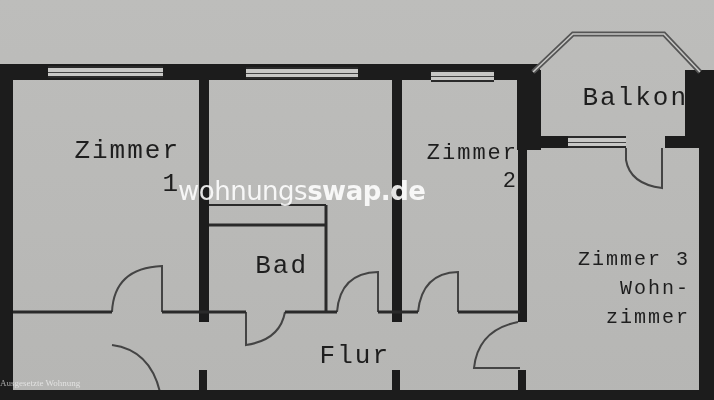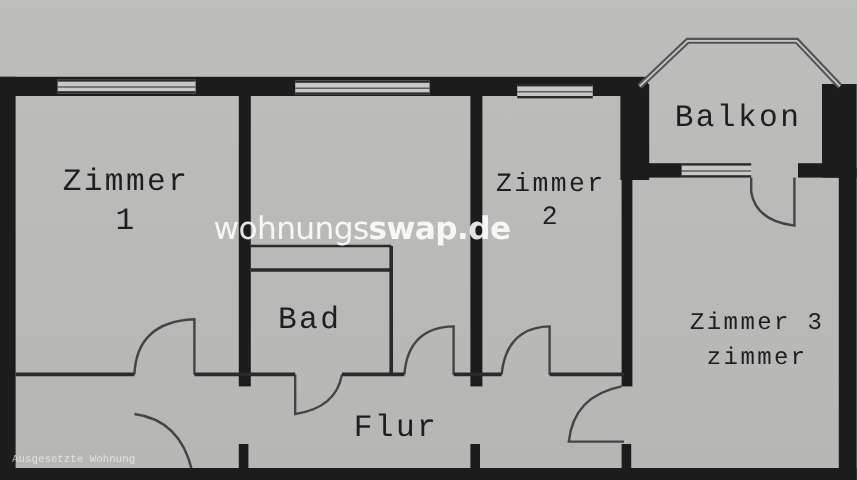--- a/index.html
+++ b/index.html
@@ -1,25 +1,25 @@
 <!DOCTYPE html>
 <html><head>
 <meta charset="utf-8">
 <style>
   html,body{margin:0;padding:0;}
   body{width:714px;height:400px;overflow:hidden;background:#b9b9b7;font-family:"Liberation Mono","DejaVu Sans Mono",monospace;}
   .plan{position:relative;width:714px;height:400px;background:linear-gradient(180deg,#bdbdbb 0%,#b6b6b4 100%);overflow:hidden;}
   .wall{position:absolute;background:#1c1c1c;}
   .win{position:absolute;background:#c8c8c6;border-top:2px solid #2a2a2a;border-bottom:2px solid #2a2a2a;box-sizing:border-box;}
   .win::after{content:"";position:absolute;left:0;right:0;top:50%;height:1px;background:#444;}
-  .label{position:absolute;color:#1e1e1e;font-size:26px;letter-spacing:2px;text-align:center;line-height:1.25;}
+  .label{position:absolute;color:#1e1e1e;font-size:26px;letter-spacing:2px;text-align:right;line-height:1.25;}
   .label.sm{font-size:20px;}
   .watermark{position:absolute;left:178px;top:176px;font-family:"DejaVu Sans","Liberation Sans",sans-serif;font-size:26px;color:rgba(255,255,255,0.88);letter-spacing:-0.5px;}
   .watermark b{font-weight:bold;}
-  .caption{position:absolute;left:10px;top:378px;font-family:Liberation Mono, monospace;font-size:9px;color:rgba(255,255,255,0.6);}
+  .caption{position:absolute;left:0;top:378px;font-family:Liberation Serif, serif;font-size:9px;color:rgba(255,255,255,0.6);}
 </style>
 </head>
 <body>
 
 <div class="plan">
 
   <div class="wall" style="left:0;top:64px;width:540px;height:16px;"></div>
   <div class="wall" style="left:685px;top:70px;width:29px;height:78px;"></div>
 
   <div class="win" style="left:48px;top:66px;width:115px;height:12px;"></div>
@@ -77,21 +77,22 @@
   </div>
   <div class="label" style="left:542px;top:82px;width:146px;">
     <div>Balkon</div>
   </div>
   <div class="label" style="left:208px;top:250px;width:100px;">
     <div>Bad</div>
   </div>
   <div class="label" style="left:270px;top:340px;width:120px;">
     <div>Flur</div>
   </div>
-  <div class="label sm" style="left:556px;top:245px;width:150px;line-height:1.45;margin-top:10px;">
+  <div class="label sm" style="left:540px;top:245px;width:150px;line-height:1.45;">
     <div>Zimmer 3</div>
+    <div>Wohn-</div>
     <div>zimmer</div>
   </div>
 
   <div class="watermark"><span>wohnungs</span><b>swap.de</b></div>
 
   <div class="caption">Ausgesetzte Wohnung</div>
 </div>
 
 </body></html>

